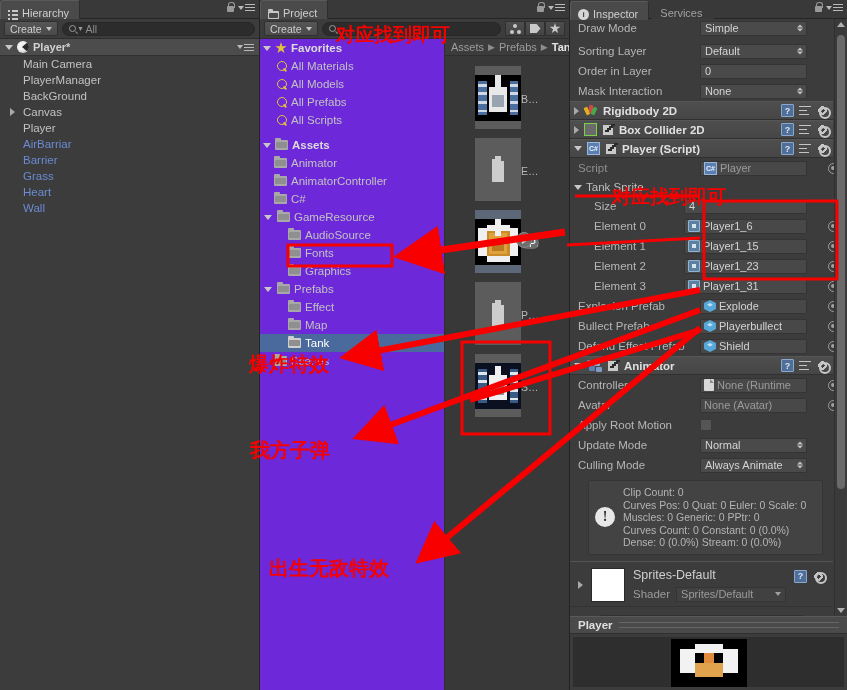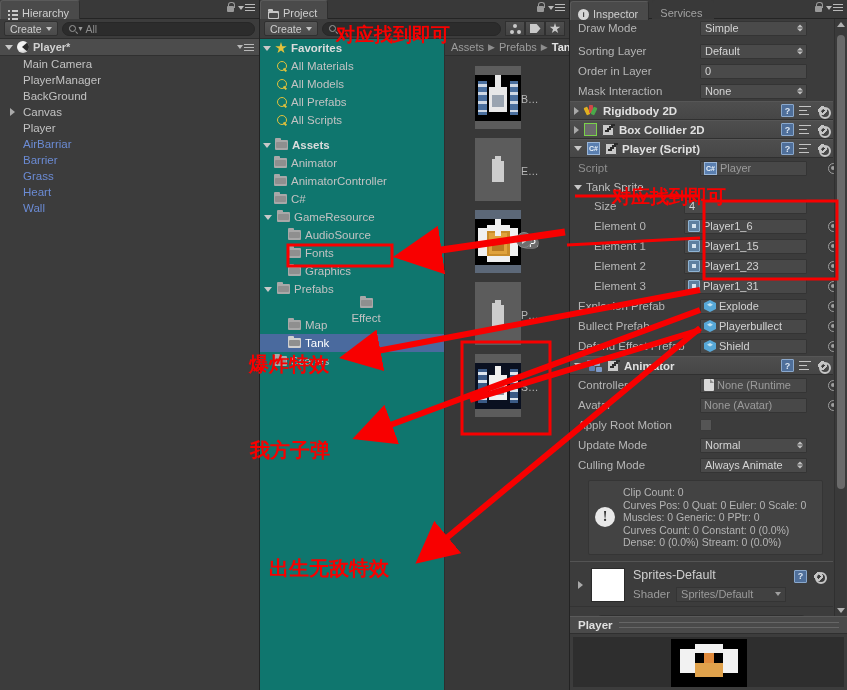--- a/index.html
+++ b/index.html
@@ -99,21 +99,21 @@
 
   
   #project { width: 310px; border-right: 1px solid #232323; display: flex; flex-direction: column; }
   .proj-icons { display: flex; align-items: center; gap: 0px; }
   .ico-btn {
     width: 20px; height: 15px; display: flex; align-items: center; justify-content: center;
     background: linear-gradient(#4e4e4e,#444); border: 1px solid #303030;
     color: #c9c9c9; font-size: 9px;
   }
   .proj-body { flex: 1; display: flex; min-height: 0; }
-  .proj-tree { width: 184px; background: #0f766e; position: relative; }
+  .proj-tree { width: 184px; background: #6d28d9; position: relative; }
   .p-item { height: 18px; display: flex; align-items: center; gap: 4px; font-size: 11.5px; color: #c2c2c2; }
   .p-item.sel { background: #4a6a9e; color: #fff; }
   .star {
     width: 12px; height: 12px; flex: none;
     background: #e2c23c;
     clip-path: polygon(50% 0%,61% 35%,98% 35%,68% 57%,79% 91%,50% 70%,21% 91%,32% 57%,2% 35%,39% 35%);
   }
   .mag2 {
     width: 10px; height: 10px; flex: none; position: relative;
   }
@@ -516,21 +516,21 @@
             </div>
             <div class="p-item" style="padding-left: 28px;">
               <span class="folder"></span>
               <span>Graphics</span>
             </div>
             <div class="p-item" style="padding-left: 14px;">
               <span class="tri down" style="margin-left: -10px; margin-right: 1px;"></span>
               <span class="folder"></span>
               <span>Prefabs</span>
             </div>
-            <div class="p-item" style="padding-left: 28px; flex-direction: column;">
+            <div class="p-item" style="padding-left: 28px;">
               <span class="folder"></span>
               <span>Effect</span>
             </div>
             <div class="p-item" style="padding-left: 28px;">
               <span class="folder"></span>
               <span>Map</span>
             </div>
             <div class="p-item sel" style="padding-left: 28px;">
               <span class="folder"></span>
               <span>Tank</span>

